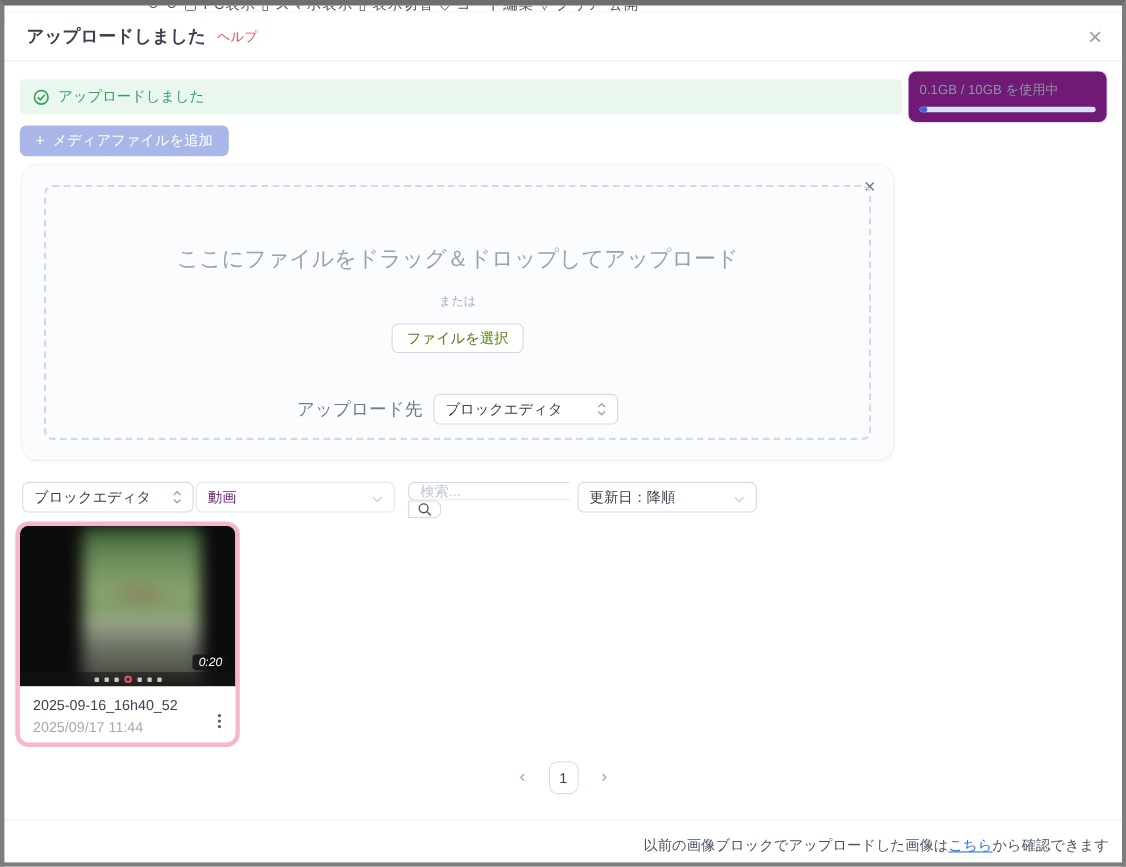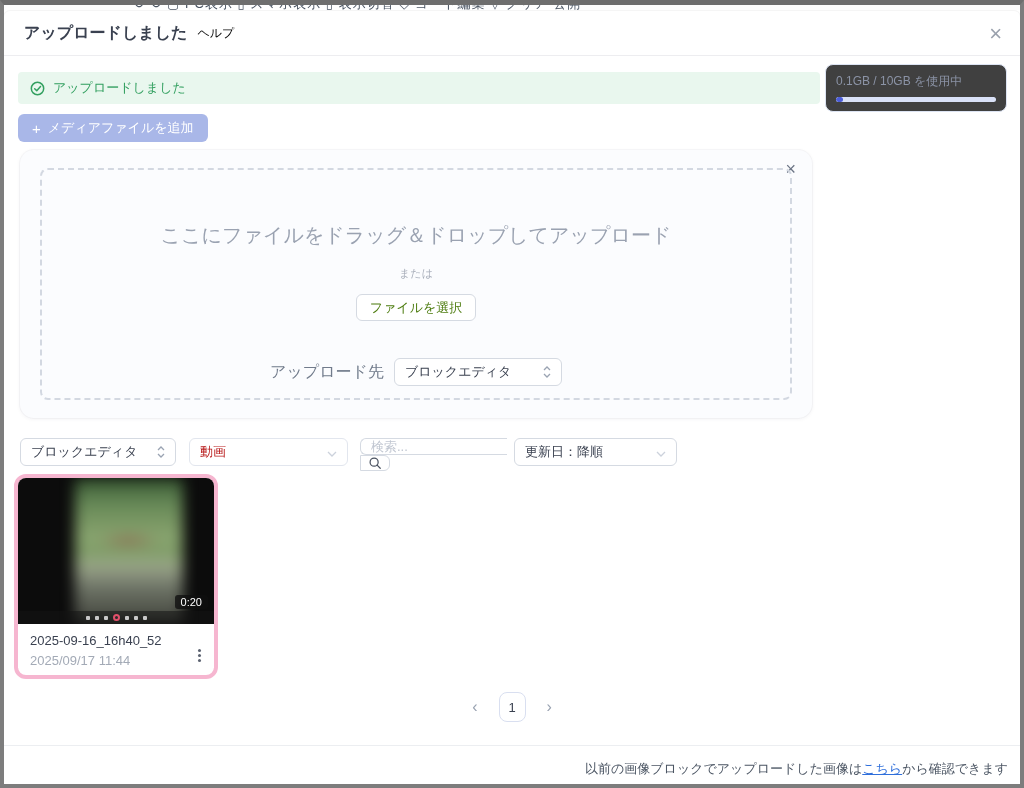--- a/index.html
+++ b/index.html
@@ -38,37 +38,37 @@
     background: #ffffff; border-radius: 6px 6px 0 0;
     box-shadow: 0 0 0 1px rgba(0,0,0,0.04);
     z-index: 2;
   }
   .modal-header {
     position: relative; height: 45px;
     border-bottom: 1px solid #ededf0;
     display: flex; align-items: center; padding: 0 20px;
   }
   .modal-title { font-size: 16px; font-weight: bold; color: #3a4150; }
-  .help-link { margin-left: 10px; font-size: 12px; color: #000000; cursor: pointer; }
+  .help-link { margin-left: 10px; font-size: 12px; color: #ef4444; cursor: pointer; }
   .close-x {
     position: absolute; right: 14px; top: 8px;
     font-size: 22px; color: #9aa1ad; cursor: pointer; line-height: 1;
     padding: 4px;
   }
   
   .alert {
     position: absolute; left: 14px; top: 61px; width: 802px; height: 32px;
     background: #e9f7ee; border-radius: 4px;
     display: flex; align-items: center; padding: 0 12px;
     font-size: 13px; color: #33a060;
   }
   .alert svg { margin-right: 8px; flex: 0 0 auto; }
   .storage {
     position: absolute; right: 13px; top: 53px; width: 182px; height: 48px;
-    background: #404040; border: 1px solid #dde4f3; border-radius: 8px;
+    background: #701a75; border: 1px solid #dde4f3; border-radius: 8px;
     padding: 8px 10px 0 10px; z-index: 3;
   }
   .storage-text { font-size: 12px; color: #8b93a6; white-space: nowrap; }
   .storage-track {
     margin-top: 7px; height: 5px; border-radius: 3px; background: #d9e1f7;
     position: relative; overflow: hidden;
   }
   .storage-fill {
     position: absolute; left: 0; top: 0; bottom: 0; width: 7px;
     background: #4c5dd8; border-radius: 3px;
@@ -111,21 +111,21 @@
   .select {
     height: 28px; background: #ffffff; border: 1px solid #d5dae2; border-radius: 6px;
     display: flex; align-items: center; justify-content: space-between;
     font-size: 13px; color: #3a4150; padding: 0 10px; cursor: pointer;
   }
   .dest-select { width: 168px; }
   .updown { display: flex; flex-direction: column; line-height: 0; gap: 2px; }
   
   .filter-row { position: absolute; left: 16px; top: 427px; height: 28px; display: flex; }
   .f-source { width: 156px; }
-  .f-type { width: 159px; margin-left: 13px; color: #b91c1c; border-color: #e2e6ee; }
+  .f-type { width: 181px; margin-left: 2px; color: #701a75; border-color: #e2e6ee; }
   .search-group { display: flex; margin-left: 12px; height: 28px; flex-direction: column; }
   .search-input {
     width: 147px; height: 28px; border: 1px solid #d5dae2; border-right: none;
     border-radius: 6px 0 0 6px; padding: 0 10px; font-size: 13px; color: #3a4150;
     font-family: inherit; outline: none; background: #fff;
   }
   .search-input::placeholder { color: #c0c6d1; }
   .search-btn {
     width: 30px; height: 28px; border: 1px solid #d5dae2; border-radius: 0 6px 6px 0;
     background: #ffffff; display: flex; align-items: center; justify-content: center;
@@ -133,21 +133,21 @@
   }
   .f-sort { width: 163px; margin-left: 7px; }
   .chev { color: #aeb5c2; }
   
   .card {
     position: absolute; left: 10px; top: 463px; width: 204px; height: 205px;
     border: 4px solid #f6b6d0; border-radius: 12px; background: #ffffff;
     overflow: hidden; cursor: pointer;
   }
   .thumb {
-    position: relative; height: 146px; background: #0c0c0c; overflow: hidden;
+    position: relative; height: 146px; background: #0c0c0c; overflow: hidden; font-style: italic;
   }
   .thumb-strip {
     position: absolute; left: 29%; width: 55%; top: 0; bottom: 0;
     background: linear-gradient(180deg,
       #2e4b2a 0%, #55774a 10%, #6e8f5c 22%, #7d9a66 33%,
       #8aa671 42%, #7c9a64 50%, #97a884 58%, #8b927e 66%,
       #6f7668 74%, #5d6156 84%, #4a4d45 94%, #3a3c36 100%);
     filter: blur(7px);
   }
   .thumb-strip::after {

